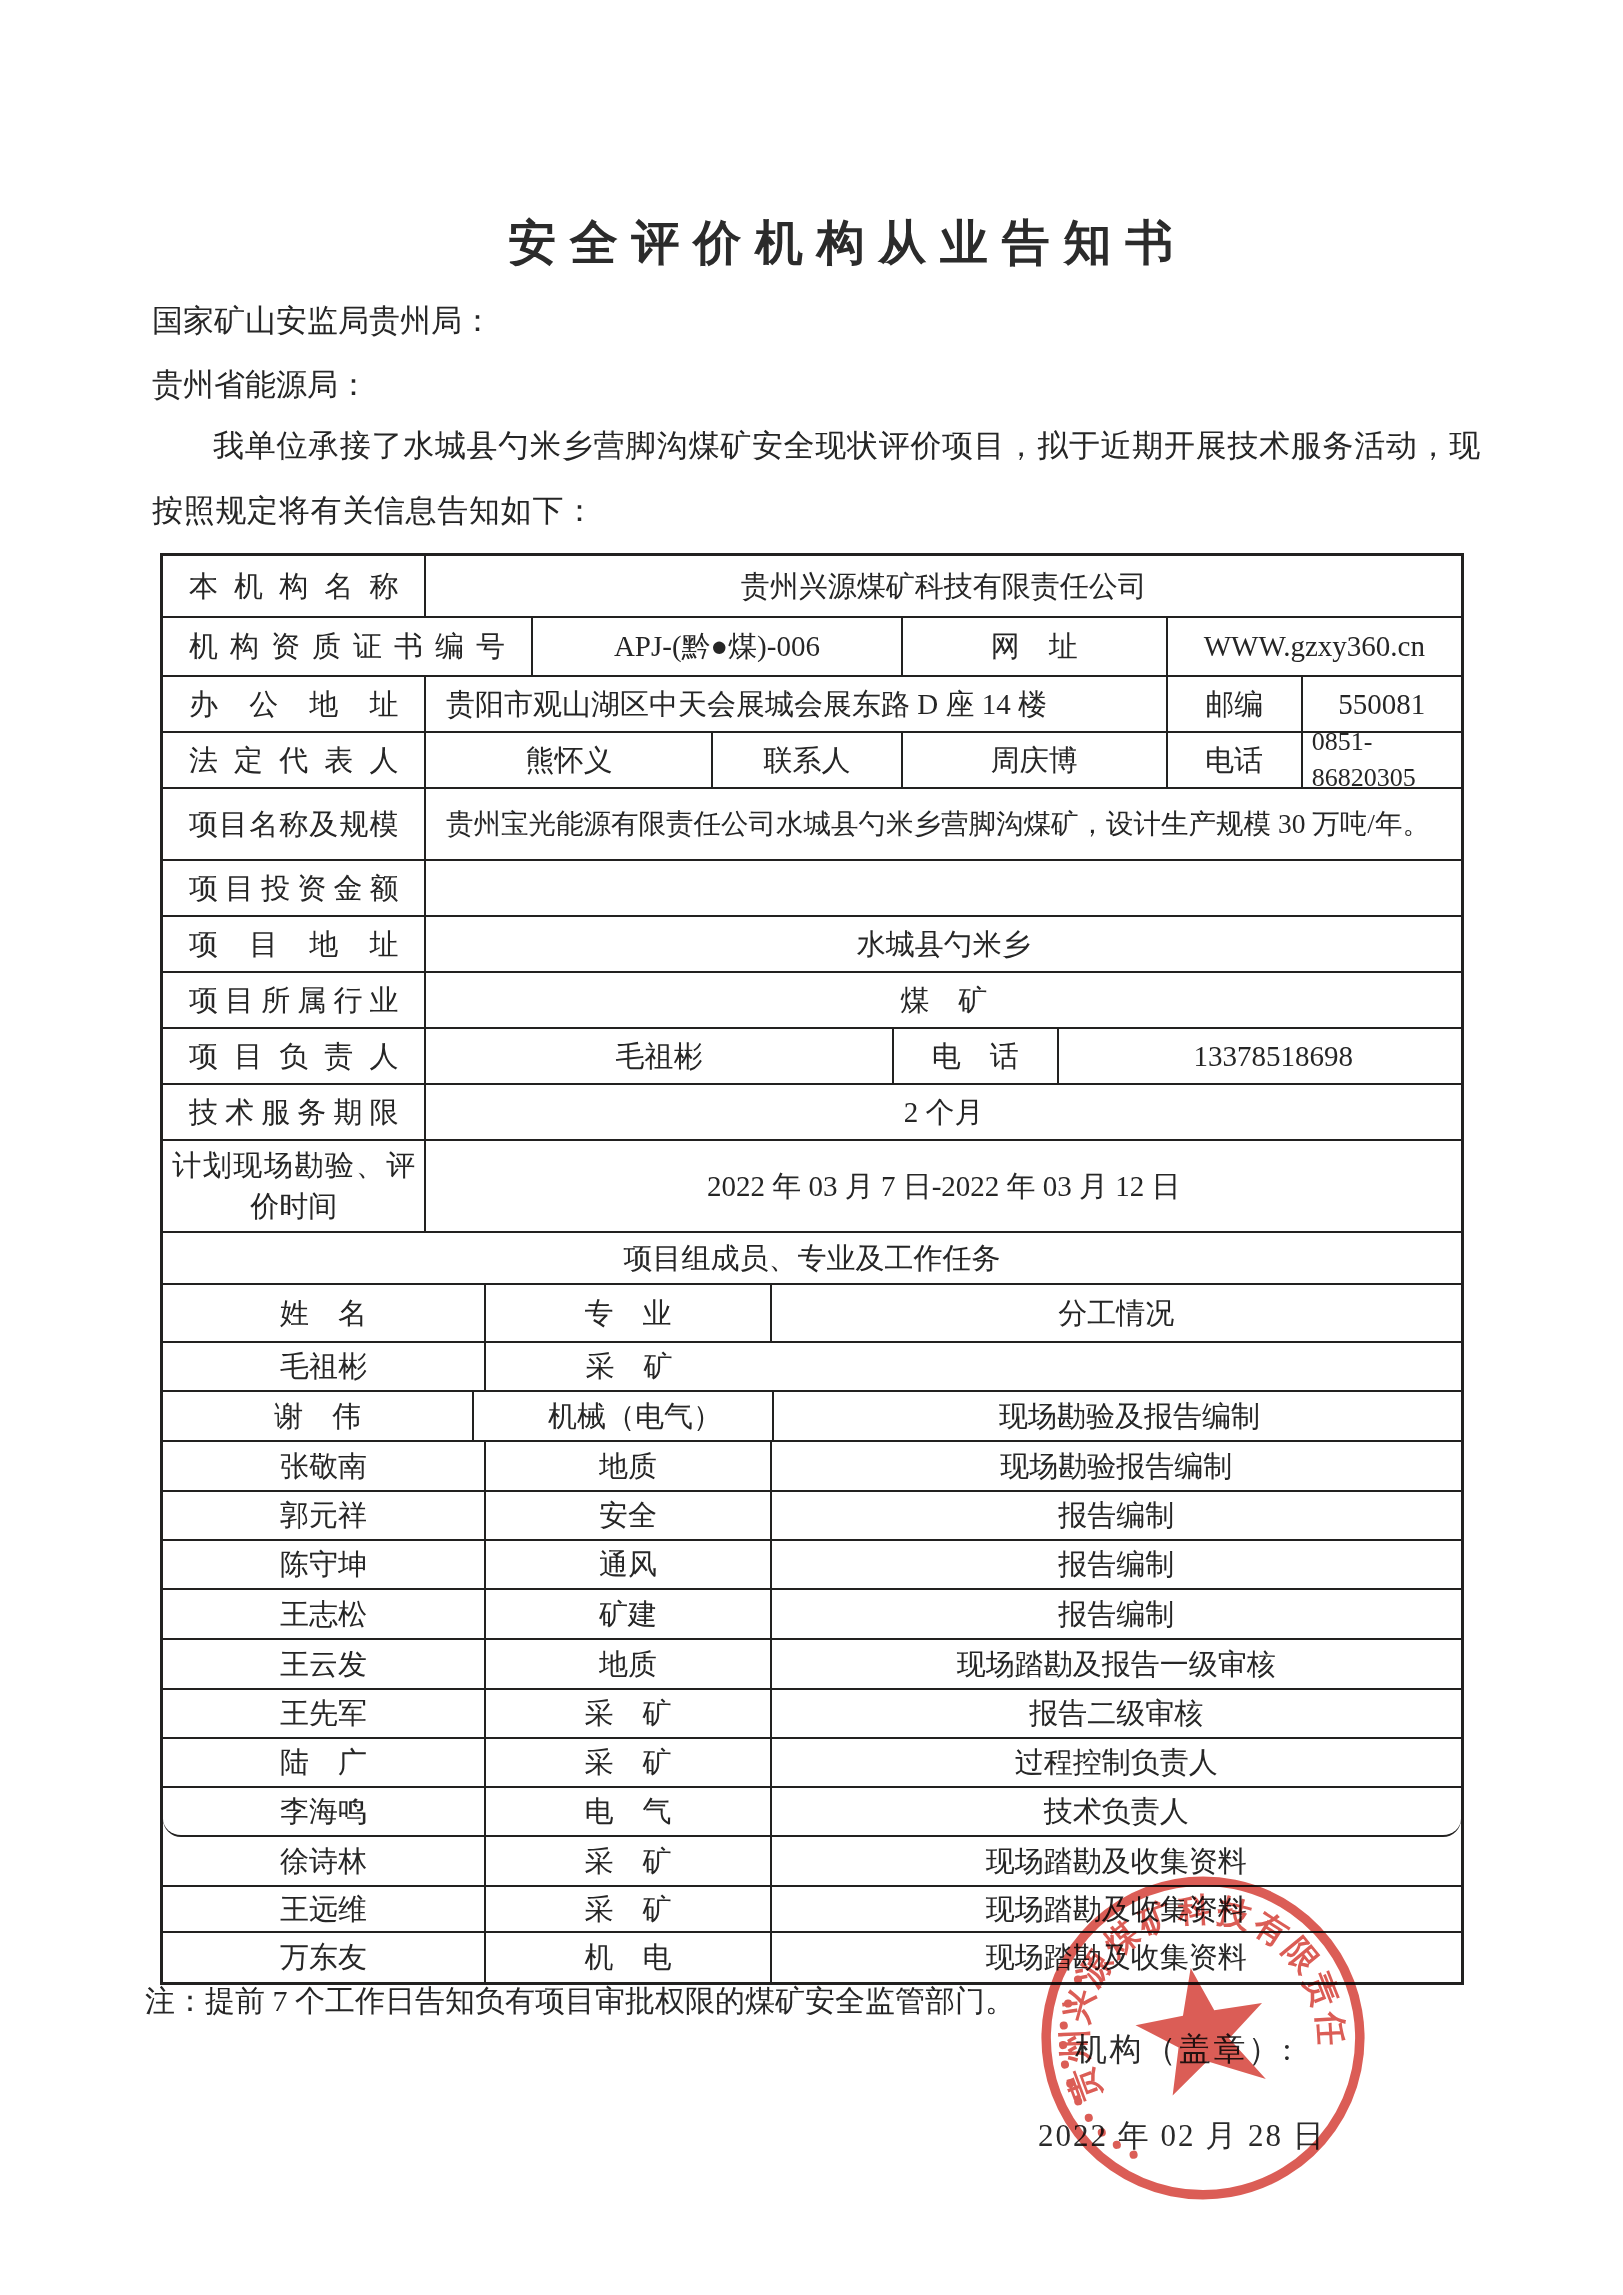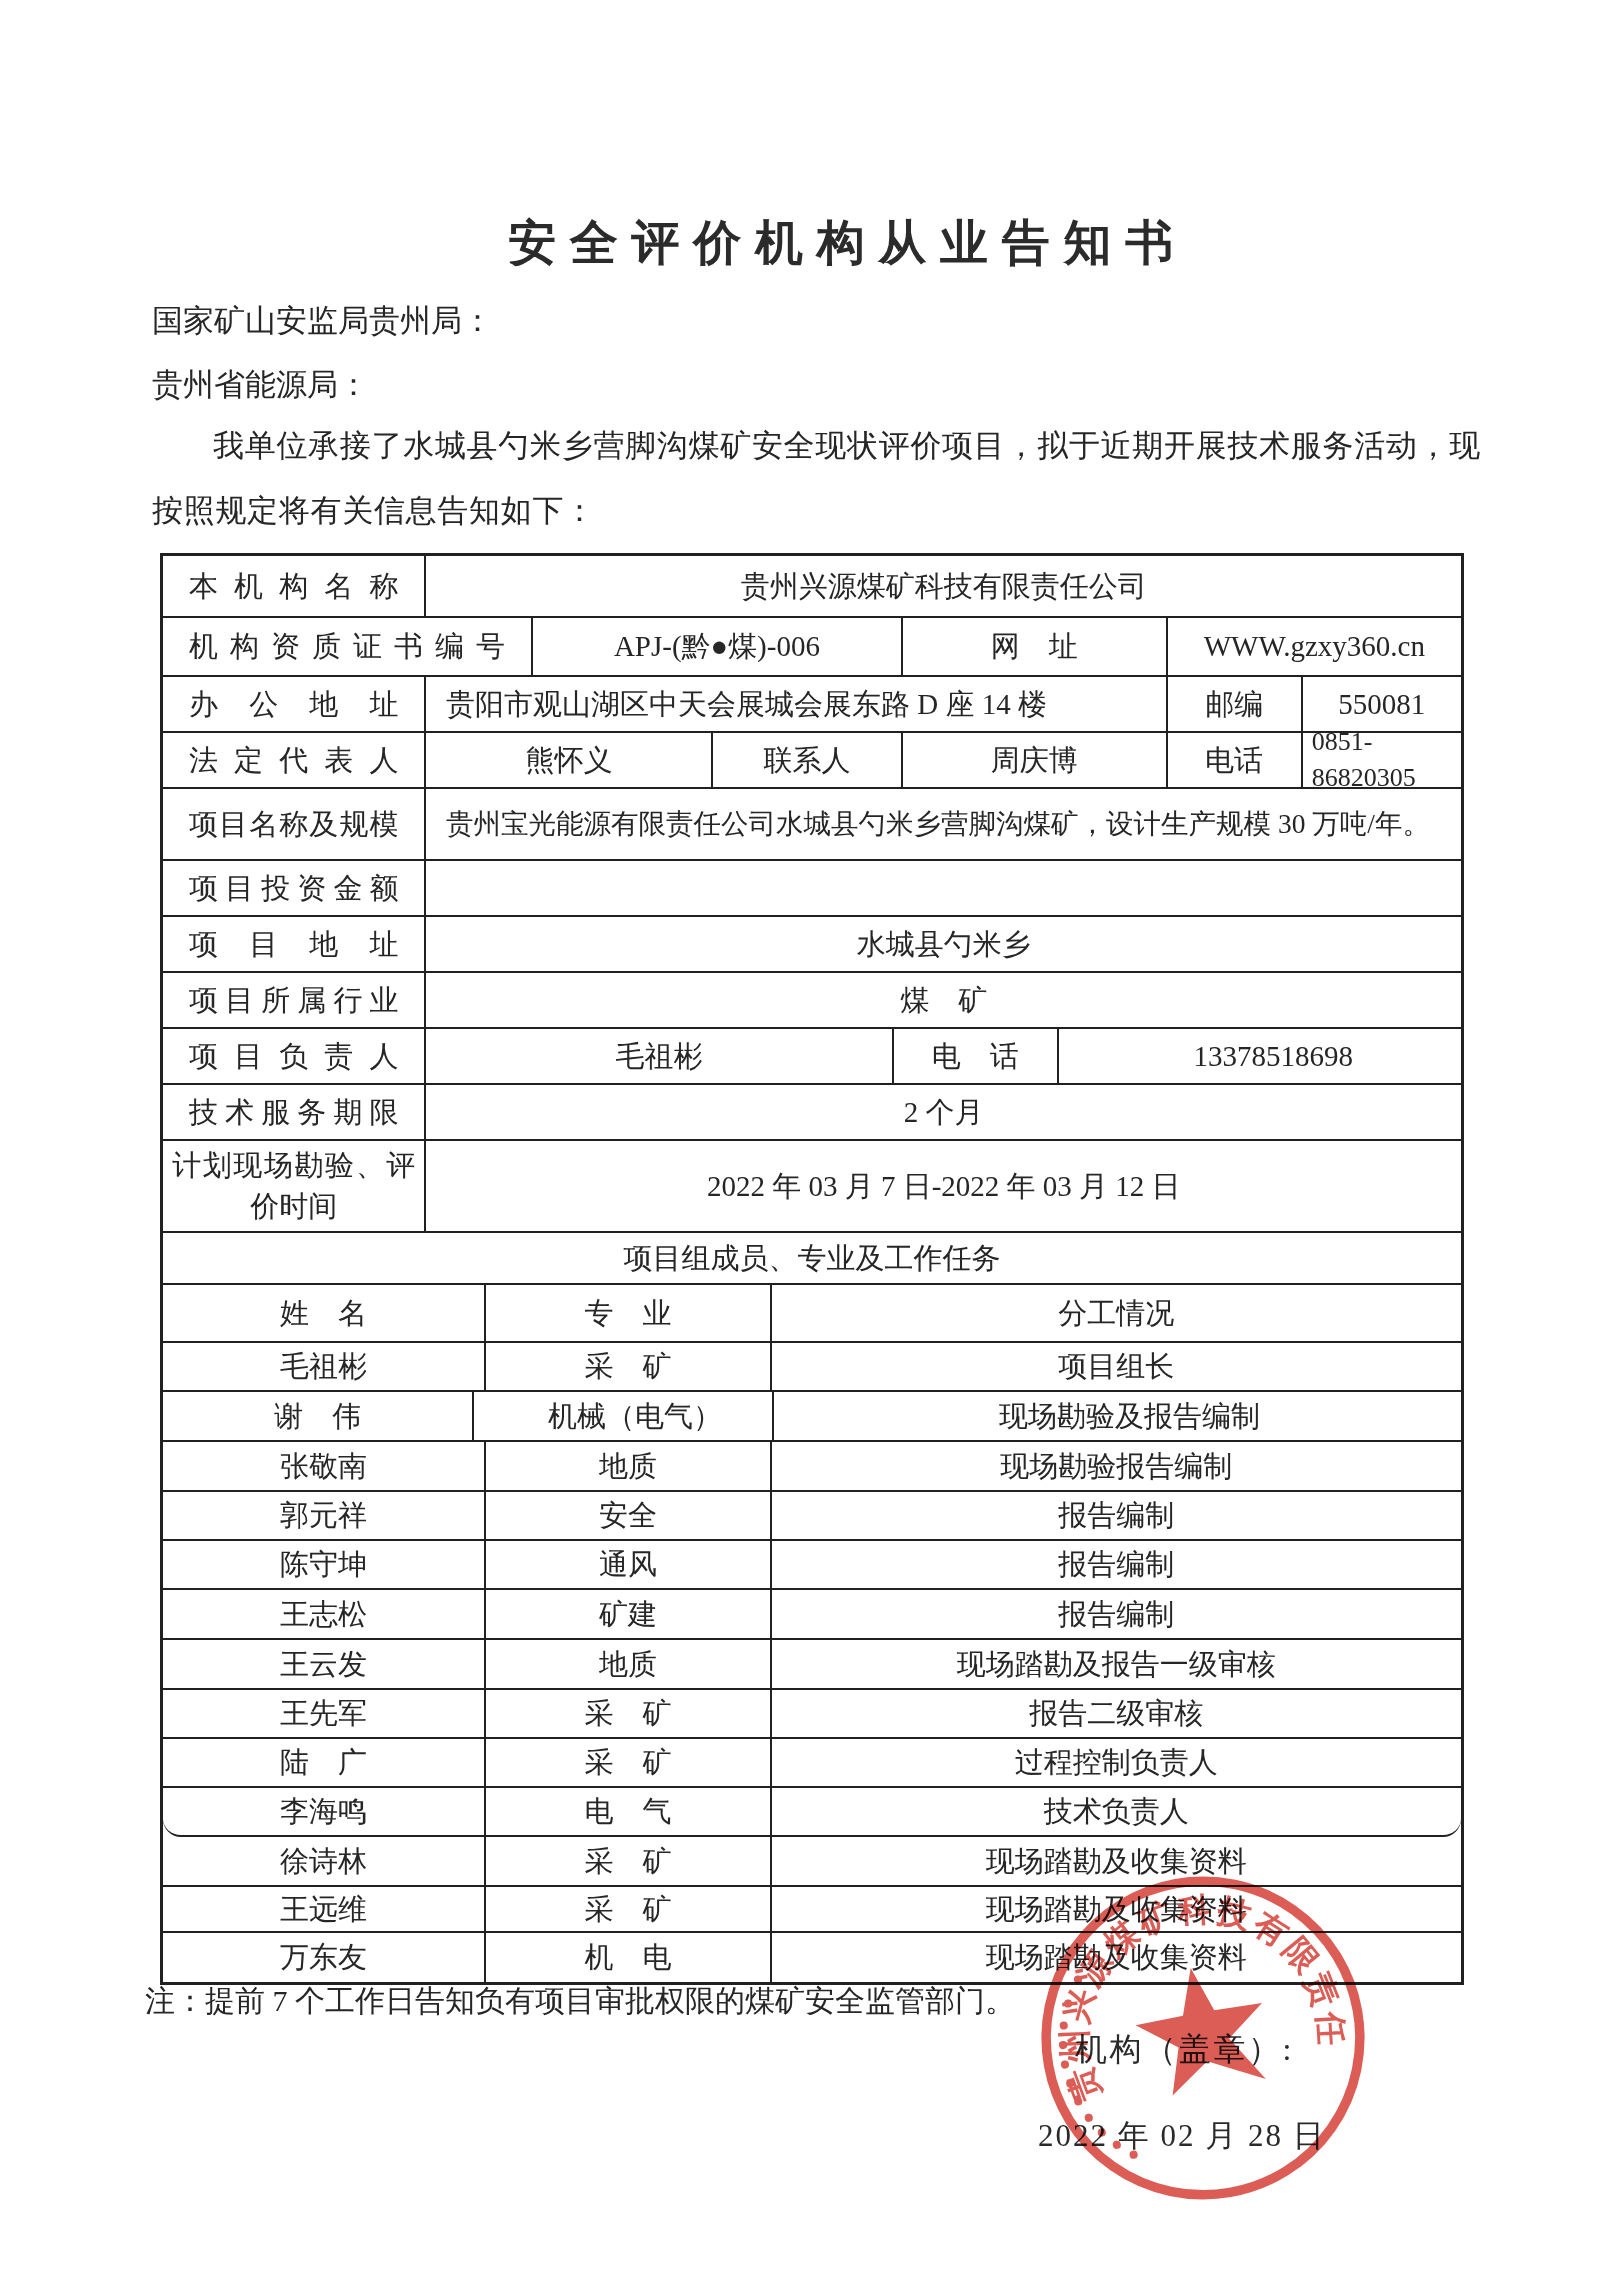--- a/index.html
+++ b/index.html
@@ -220,21 +220,20 @@
         <div class="tcell" style="width: 100%;">项目组成员、专业及工作任务</div>
       </div>
       <div class="trow" style="height: 58px;">
         <div class="tcell" style="width: 24.9%;">姓　名</div>
         <div class="tcell" style="width: 22%;">专　业</div>
         <div class="tcell" style="width: 53.1%;">分工情况</div>
       </div>
       <div class="trow" style="height: 49px;">
         <div class="tcell" style="width: 24.9%;">毛祖彬</div>
         <div class="tcell" style="width: 22%;">采　矿</div>
-        <div class="tcell" style="width: 53.1%;">项目组长</div>
       </div>
       <div class="trow" style="height: 50px; gap: 24px;">
         <div class="tcell" style="width: 24.9%;">谢　伟</div>
         <div class="tcell" style="width: 22%;">机械（电气）</div>
         <div class="tcell" style="width: 53.1%;">现场勘验及报告编制</div>
       </div>
       <div class="trow" style="height: 50px;">
         <div class="tcell" style="width: 24.9%;">张敬南</div>
         <div class="tcell" style="width: 22%;">地质</div>
         <div class="tcell" style="width: 53.1%;">现场勘验报告编制</div>

